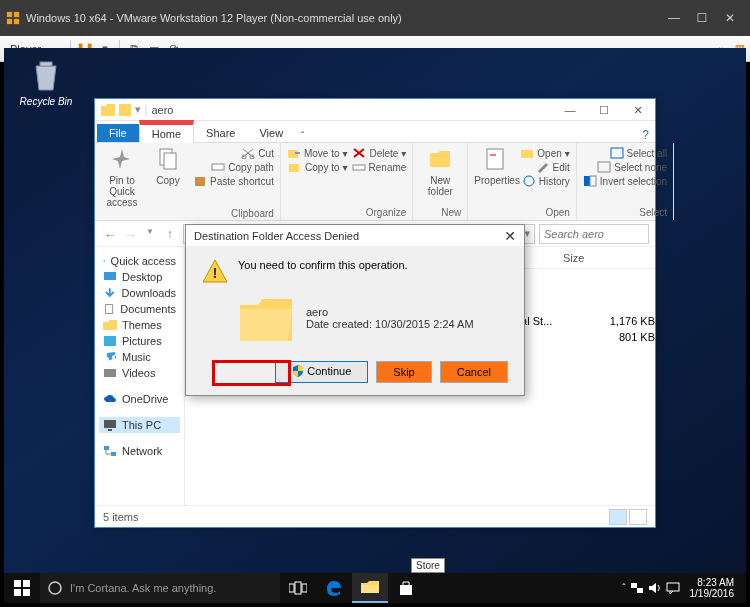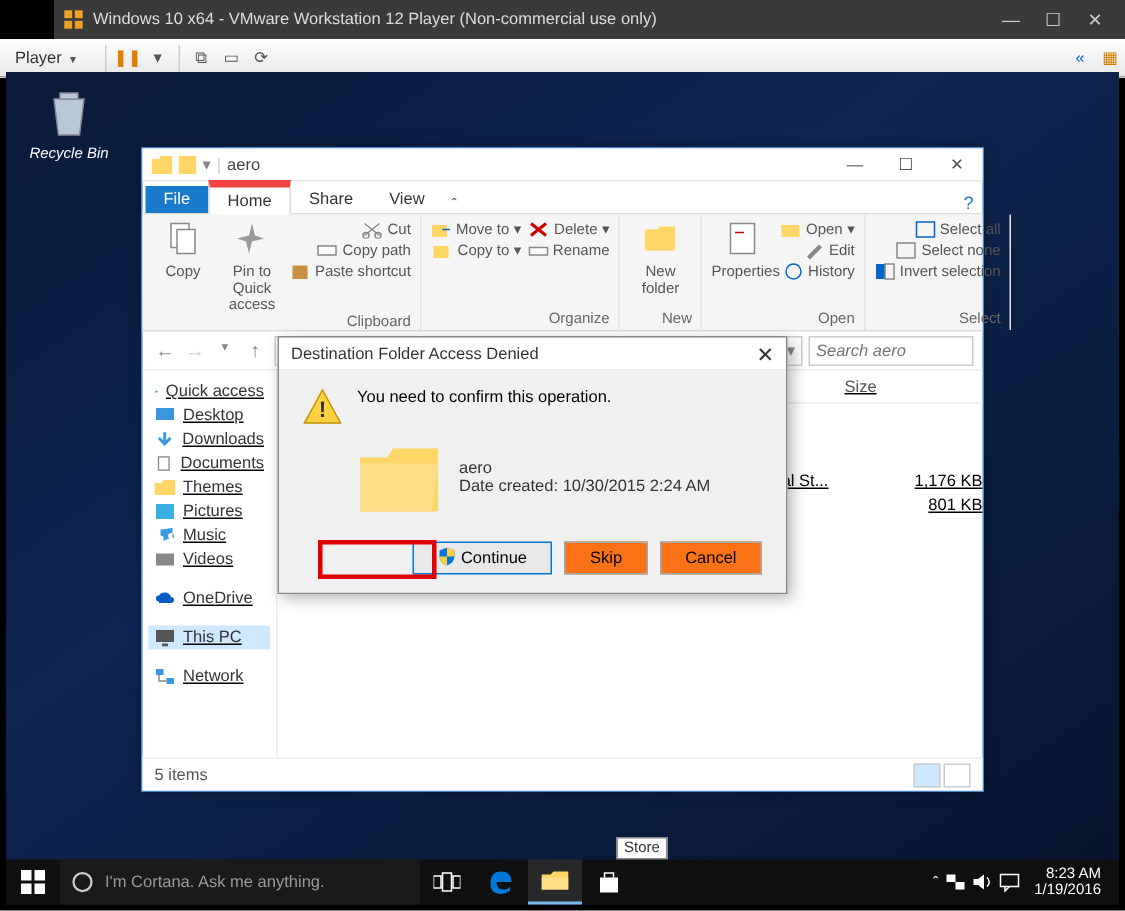--- a/index.html
+++ b/index.html
@@ -1,19 +1,19 @@
 <!DOCTYPE html>
 <html><head>
 <meta charset="utf-8">
 <style>
 * { box-sizing: border-box; margin: 0; padding: 0; font-family: "Segoe UI", sans-serif; }
 body { width: 750px; height: 607px; background: #000; position: relative; overflow: hidden; }
 
 
-.vmware-titlebar { height: 26px; background: #3a3a3a; display: flex; align-items: center; padding: 0 6px; color: #ddd; font-size: 11px; margin-left: 36px; }
+.vmware-titlebar { height: 36px; background: #3a3a3a; display: flex; align-items: center; padding: 0 6px; color: #ddd; font-size: 11px; }
 .vmware-titlebar .vmware-icon { width: 14px; height: 14px; margin-right: 6px; }
 .vmware-titlebar .title { flex: 1; }
 .vmware-titlebar .win-btn { width: 28px; text-align: center; color: #ccc; font-size: 12px; }
 
 
 .vmware-toolbar { height: 26px; background: linear-gradient(#fdfdfd,#e8e8e8); display: flex; align-items: center; font-size: 11px; border-bottom: 1px solid #ccc; }
 .player-menu { padding: 0 14px 0 10px; color: #333; position: relative; }
 .player-menu::after { content: "▼"; font-size: 7px; margin-left: 4px; color: #555; }
 .vm-sep { width: 1px; height: 18px; background: #ccc; margin: 0 4px; }
 .vm-btn { width: 20px; height: 20px; display: flex; align-items: center; justify-content: center; color: #e08000; font-size: 11px; }
@@ -48,21 +48,21 @@
 .ritem { display: flex; align-items: center; gap: 3px; white-space: nowrap; }
 .ricon-sm { width: 14px; height: 12px; display: inline-block; }
 
 .addr-bar { height: 26px; display: flex; align-items: center; padding: 2px 6px; gap: 4px; border-bottom: 1px solid #eee; }
 .addr-nav { display: flex; gap: 2px; color: #888; font-size: 13px; }
 .addr-nav span { width: 18px; text-align: center; }
 .addr-path { flex: 1; border: 1px solid #ccc; height: 20px; display: flex; align-items: center; padding: 0 4px; font-size: 11px; color: #444; gap: 2px; }
 .addr-path .crumb::after { content: " ›"; color: #777; }
 .addr-search { width: 110px; border: 1px solid #ccc; height: 20px; font-size: 11px; color: #999; padding: 0 4px; font-style: italic; }
 
-.explorer-body { display: flex; height: 258px; text-decoration: underline; }
+.explorer-body { display: flex; height: 258px; }
 .nav-pane { width: 110px; border-right: 1px solid #eee; padding: 6px 4px; font-size: 11px; color: #333; overflow: hidden; }
 .nav-item { display: flex; align-items: center; gap: 5px; padding: 2px 4px; white-space: nowrap; }
 .nav-item.selected { background: #cde8ff; }
 .nav-group { margin-bottom: 10px; }
 .nav-icon { width: 14px; height: 12px; }
 
 .file-area { flex: 1; position: relative; }
 .file-header { height: 22px; display: flex; font-size: 11px; color: #555; border-bottom: 1px solid #eee; align-items: center; }
 .file-header div { padding: 0 8px; }
 .file-list { padding: 4px 0; font-size: 11px; }
@@ -166,30 +166,30 @@
       <div class="ribbon-caret">ˆ</div>
       <div class="ribbon-help">?</div>
     </div>
 
     <div class="ribbon-body">
 
       <div class="ribbon-group">
         <div class="ribbon-group-content">
           <div class="rbtn-large">
             <svg class="ricon" viewBox="0 0 24 24">
+                <path d="M12 2 L14 10 L20 12 L12 14 L10 22 L8 14 L2 12 L10 10 Z" fill="#999"></path>
+              </svg>
+            <div>Pin to Quick access</div>
+          </div>
+          <div class="rbtn-large">
+            <svg class="ricon" viewBox="0 0 24 24">
                 <rect x="4" y="2" width="12" height="16" fill="#fff" stroke="#888"></rect>
                 <rect x="8" y="6" width="12" height="16" fill="#fff" stroke="#888"></rect>
               </svg>
             <div>Copy</div>
-          </div>
-          <div class="rbtn-large">
-            <svg class="ricon" viewBox="0 0 24 24">
-                <path d="M12 2 L14 10 L20 12 L12 14 L10 22 L8 14 L2 12 L10 10 Z" fill="#999"></path>
-              </svg>
-            <div>Pin to Quick access</div>
           </div>
           <div class="rcol">
             <div class="ritem">
                 <svg class="ricon-sm" viewBox="0 0 14 12">
                   <path d="M2 2 L12 10 M12 2 L2 10" stroke="#888"></path>
                   <circle cx="3" cy="10" r="2" fill="none" stroke="#888"></circle>
                   <circle cx="11" cy="10" r="2" fill="none" stroke="#888"></circle>
                 </svg>
                 <span>Cut</span>
               </div>

